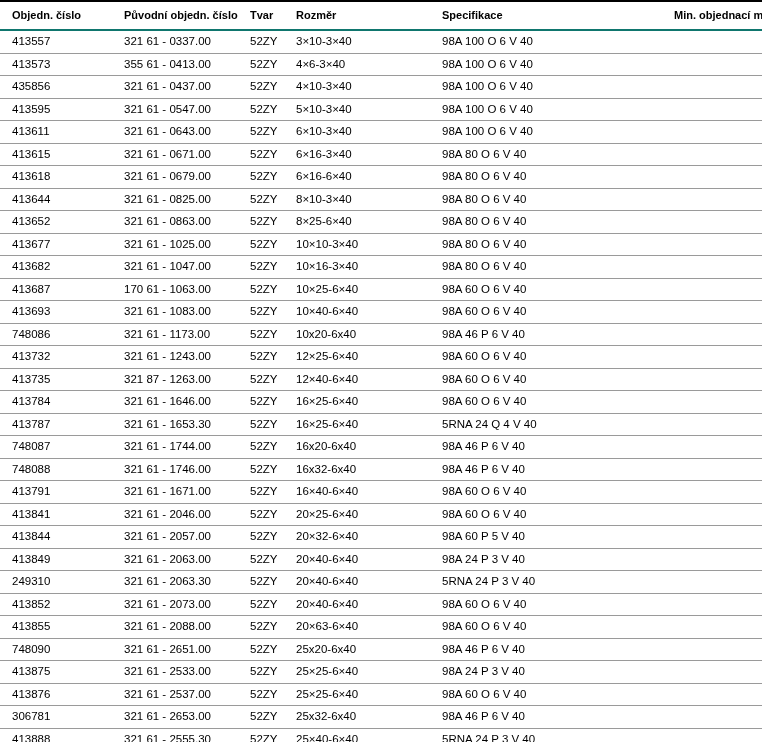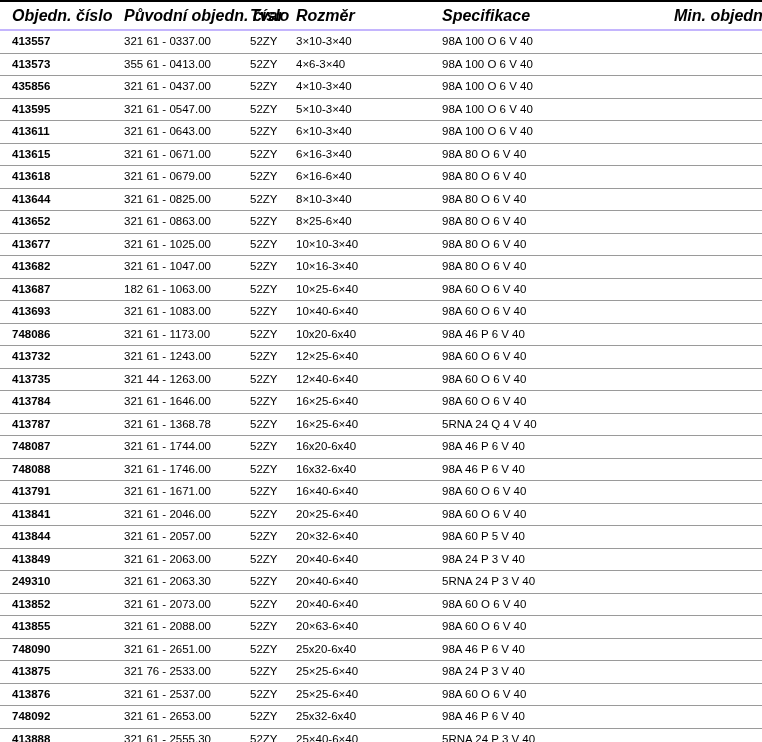--- a/index.html
+++ b/index.html
@@ -23,47 +23,46 @@
     border-collapse: collapse;
     width: 762px;
     table-layout: fixed;
   }
   table.parts th, table.parts td {
     padding: 0;
     vertical-align: middle;
     white-space: nowrap;
   }
   thead th {
-    font-size: 16px;
+    font-size: 11px;
     font-weight: bold;
     text-align: left;
     height: 27px;
     line-height: 27px;
     border-top: 2px solid #000;
-    border-bottom: 2px solid #c4b5fd;
-    font-style: italic;
+    border-bottom: 2px solid #0f766e;
   }
   tbody td {
     font-size: 11.5px;
     height: 21.5px;
     line-height: 21.5px;
     border-bottom: 1px solid #9a9a9a;
   }
   tbody tr:last-child td {
     border-bottom: none;
   }
   
   .c-order  { width: 104px; padding-left: 12px !important; }
   .c-orig   { width: 122px; padding-left: 8px !important; }
   .c-shape  { width: 40px;  padding-left: 4px !important; }
   .c-size   { width: 138px; padding-left: 6px !important; }
   .c-spec   { width: 232px; padding-left: 8px !important; }
   .c-min    { width: 126px; padding-right: 10px !important; text-align: right; }
 
-  td.c-order { font-weight: bold; }
+  td.c-order { font-weight: normal; }
   th.c-min   { text-align: right; padding-right: 10px !important; }
   th.c-spec  { padding-left: 8px !important; }
 </style>
 </head>
 <body>
 
 <div class="table-wrap">
   <table class="parts">
     <thead>
       <tr>
@@ -159,21 +158,21 @@
         <tr>
           <td class="c-order">413682</td>
           <td class="c-orig">321 61 - 1047.00</td>
           <td class="c-shape">52ZY</td>
           <td class="c-size">10×16-3×40</td>
           <td class="c-spec">98A  80 O 6 V 40</td>
           <td class="c-min">50</td>
         </tr>
         <tr>
           <td class="c-order">413687</td>
-          <td class="c-orig">182 61 - 1063.00</td>
+          <td class="c-orig">170 61 - 1063.00</td>
           <td class="c-shape">52ZY</td>
           <td class="c-size">10×25-6×40</td>
           <td class="c-spec">98A  60 O 6 V 40</td>
           <td class="c-min">50</td>
         </tr>
         <tr>
           <td class="c-order">413693</td>
           <td class="c-orig">321 61 - 1083.00</td>
           <td class="c-shape">52ZY</td>
           <td class="c-size">10×40-6×40</td>
@@ -191,37 +190,37 @@
         <tr>
           <td class="c-order">413732</td>
           <td class="c-orig">321 61 - 1243.00</td>
           <td class="c-shape">52ZY</td>
           <td class="c-size">12×25-6×40</td>
           <td class="c-spec">98A  60 O 6 V 40</td>
           <td class="c-min">20</td>
         </tr>
         <tr>
           <td class="c-order">413735</td>
-          <td class="c-orig">321 44 - 1263.00</td>
+          <td class="c-orig">321 87 - 1263.00</td>
           <td class="c-shape">52ZY</td>
           <td class="c-size">12×40-6×40</td>
           <td class="c-spec">98A  60 O 6 V 40</td>
           <td class="c-min">20</td>
         </tr>
         <tr>
           <td class="c-order">413784</td>
           <td class="c-orig">321 61 - 1646.00</td>
           <td class="c-shape">52ZY</td>
           <td class="c-size">16×25-6×40</td>
           <td class="c-spec">98A  60 O 6 V 40</td>
           <td class="c-min">20</td>
         </tr>
         <tr>
           <td class="c-order">413787</td>
-          <td class="c-orig">321 61 - 1368.78</td>
+          <td class="c-orig">321 61 - 1653.30</td>
           <td class="c-shape">52ZY</td>
           <td class="c-size">16×25-6×40</td>
           <td class="c-spec">5RNA 24 Q 4 V 40</td>
           <td class="c-min">20</td>
         </tr>
         <tr>
           <td class="c-order">748087</td>
           <td class="c-orig">321 61 - 1744.00</td>
           <td class="c-shape">52ZY</td>
           <td class="c-size">16x20-6x40</td>
@@ -295,36 +294,36 @@
         <tr>
           <td class="c-order">748090</td>
           <td class="c-orig">321 61 - 2651.00</td>
           <td class="c-shape">52ZY</td>
           <td class="c-size">25x20-6x40</td>
           <td class="c-spec">98A  46 P 6 V 40</td>
           <td class="c-min">20</td>
         </tr>
         <tr>
           <td class="c-order">413875</td>
-          <td class="c-orig">321 76 - 2533.00</td>
+          <td class="c-orig">321 61 - 2533.00</td>
           <td class="c-shape">52ZY</td>
           <td class="c-size">25×25-6×40</td>
           <td class="c-spec">98A  24 P 3 V 40</td>
           <td class="c-min">20</td>
         </tr>
         <tr>
           <td class="c-order">413876</td>
           <td class="c-orig">321 61 - 2537.00</td>
           <td class="c-shape">52ZY</td>
           <td class="c-size">25×25-6×40</td>
           <td class="c-spec">98A  60 O 6 V 40</td>
           <td class="c-min">20</td>
         </tr>
         <tr>
-          <td class="c-order">748092</td>
+          <td class="c-order">306781</td>
           <td class="c-orig">321 61 - 2653.00</td>
           <td class="c-shape">52ZY</td>
           <td class="c-size">25x32-6x40</td>
           <td class="c-spec">98A  46 P 6 V 40</td>
           <td class="c-min">20</td>
         </tr>
         <tr>
           <td class="c-order">413888</td>
           <td class="c-orig">321 61 - 2555.30</td>
           <td class="c-shape">52ZY</td>

